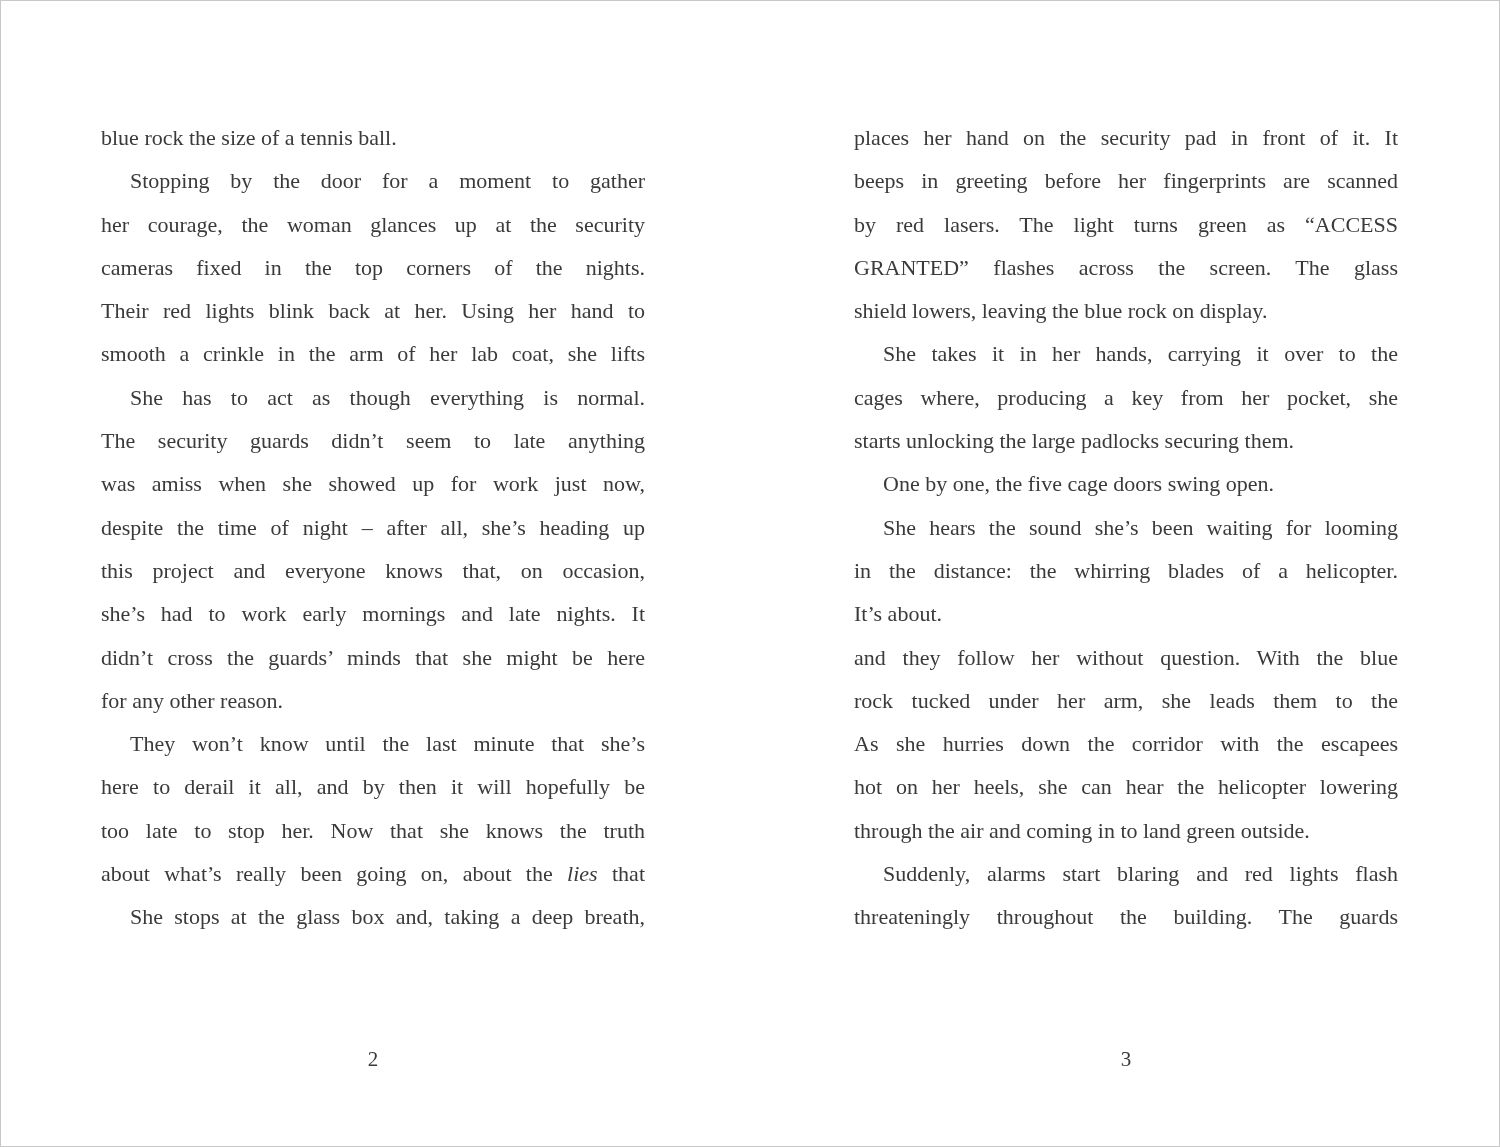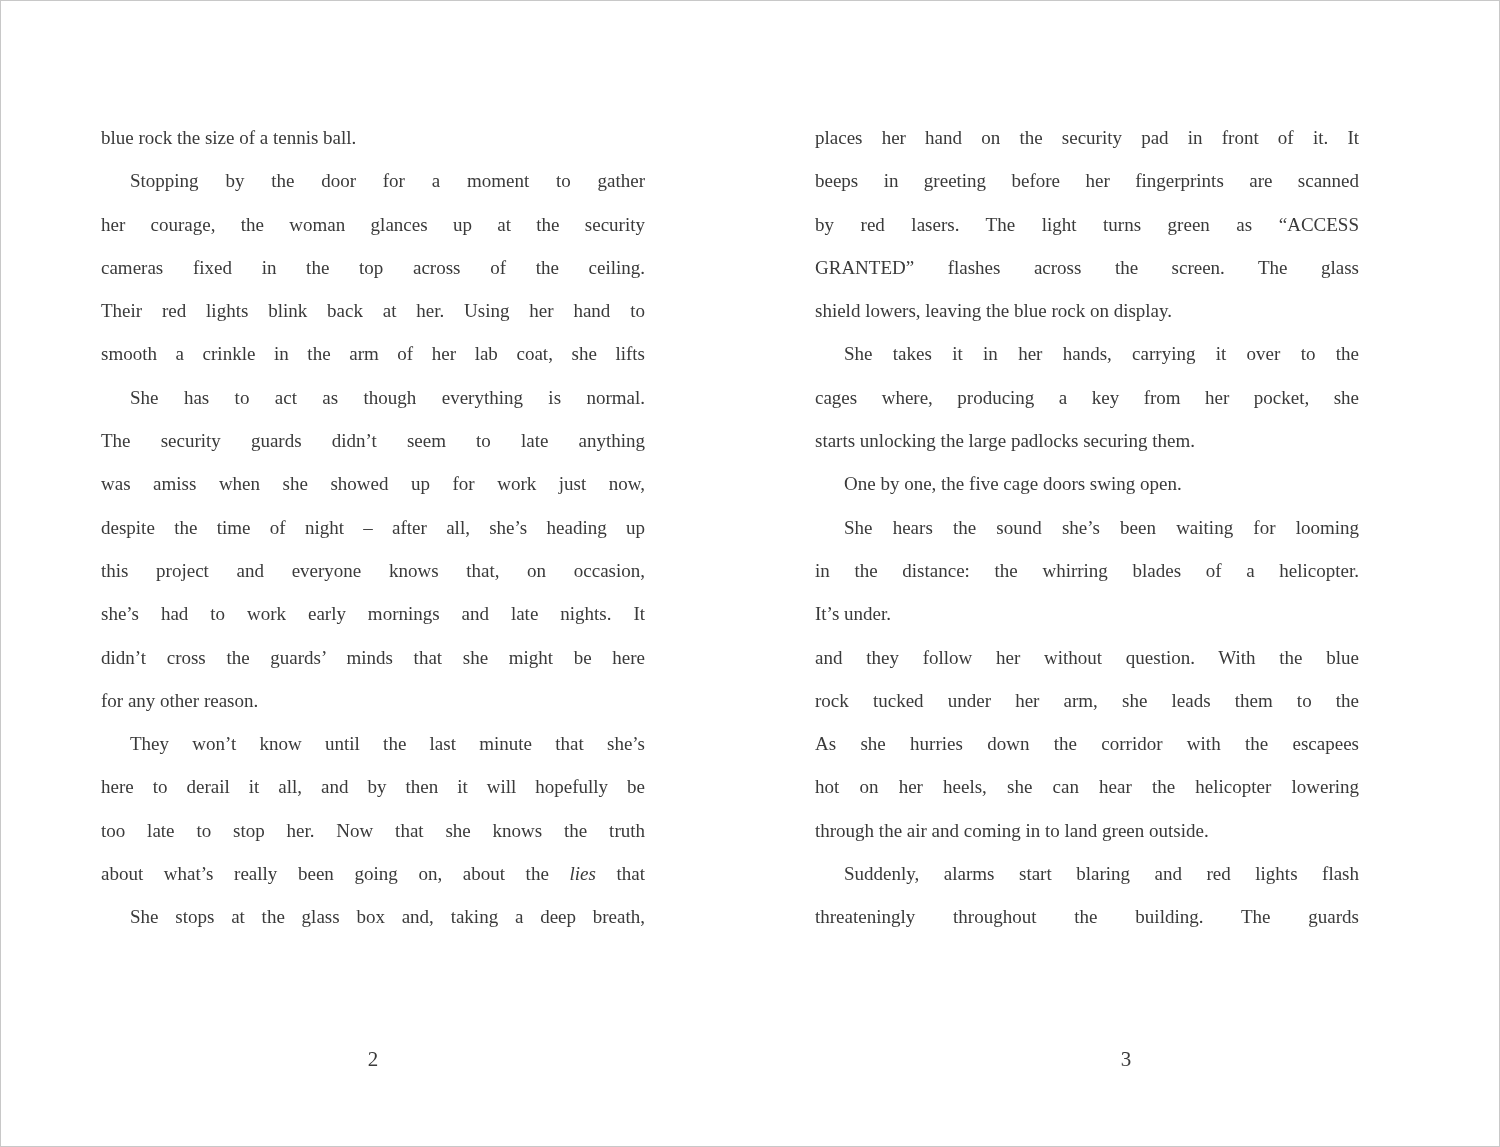--- a/index.html
+++ b/index.html
@@ -18,25 +18,25 @@
       left: 0; top: 0;
       width: 1498px; height: 1145px;
       border: 1px solid #c8c8c8;
       background: #ffffff;
     }
     .page {
       position: absolute;
       top: 115px;
       width: 544px;
       font-family: "Liberation Serif", "DejaVu Serif", serif;
-      font-size: 19px;
+      font-size: 22px;
       color: #3a3a3a;
     }
     .page.left { left: 100px; }
-    .page.right { left: 814px; font-family: Liberation Serif, serif; }
+    .page.right { left: 853px; font-family: Liberation Serif, serif; }
     .line {
       height: 43.3px;
       line-height: 43.3px;
       white-space: nowrap;
       text-align: justify;
       text-align-last: justify;
       display: block;
     }
     .line.last {
       text-align-last: left;
@@ -58,21 +58,21 @@
     em { font-style: italic; }
   </style>
 </head>
 <body>
 
 <div class="frame">
   <div class="page left">
     <span class="line last">blue rock the size of a tennis ball.</span>
     <span class="line indent">Stopping by the door for a moment to gather</span>
     <span class="line">her courage, the woman glances up at the security</span>
-    <span class="line">cameras fixed in the top across of the ceiling.</span>
+    <span class="line">cameras fixed in the top corners of the nights.</span>
     <span class="line">Their red lights blink back at her. Using her hand to</span>
     <span class="line">smooth a crinkle in the arm of her lab coat, she lifts</span>
     <span class="line indent">She has to act as though everything is normal.</span>
     <span class="line">The security guards didn’t seem to late anything</span>
     <span class="line">was amiss when she showed up for work just now,</span>
     <span class="line">despite the time of night – after all, she’s heading up</span>
     <span class="line">this project and everyone knows that, on occasion,</span>
     <span class="line">she’s had to work early mornings and late nights. It</span>
     <span class="line">didn’t cross the guards’ minds that she might be here</span>
     <span class="line last">for any other reason.</span>
@@ -88,21 +88,21 @@
     <span class="line">beeps in greeting before her fingerprints are scanned</span>
     <span class="line">by red lasers. The light turns green as “ACCESS</span>
     <span class="line">GRANTED” flashes across the screen. The glass</span>
     <span class="line last">shield lowers, leaving the blue rock on display.</span>
     <span class="line indent">She takes it in her hands, carrying it over to the</span>
     <span class="line">cages where, producing a key from her pocket, she</span>
     <span class="line last">starts unlocking the large padlocks securing them.</span>
     <span class="line indent last">One by one, the five cage doors swing open.</span>
     <span class="line indent">She hears the sound she’s been waiting for looming</span>
     <span class="line">in the distance: the whirring blades of a helicopter.</span>
-    <span class="line last">It’s under.</span>
+    <span class="line last">It’s about.</span>
     <span class="line">and they follow her without question. With the blue</span>
     <span class="line">rock tucked under her arm, she leads them to the</span>
     <span class="line">As she hurries down the corridor with the escapees</span>
     <span class="line">hot on her heels, she can hear the helicopter lowering</span>
     <span class="line last">through the air and coming in to land green outside.</span>
     <span class="line indent">Suddenly, alarms start blaring and red lights flash</span>
     <span class="line">threateningly throughout the building. The guards</span>
   </div>
 
   <div class="page-number left">2</div>

